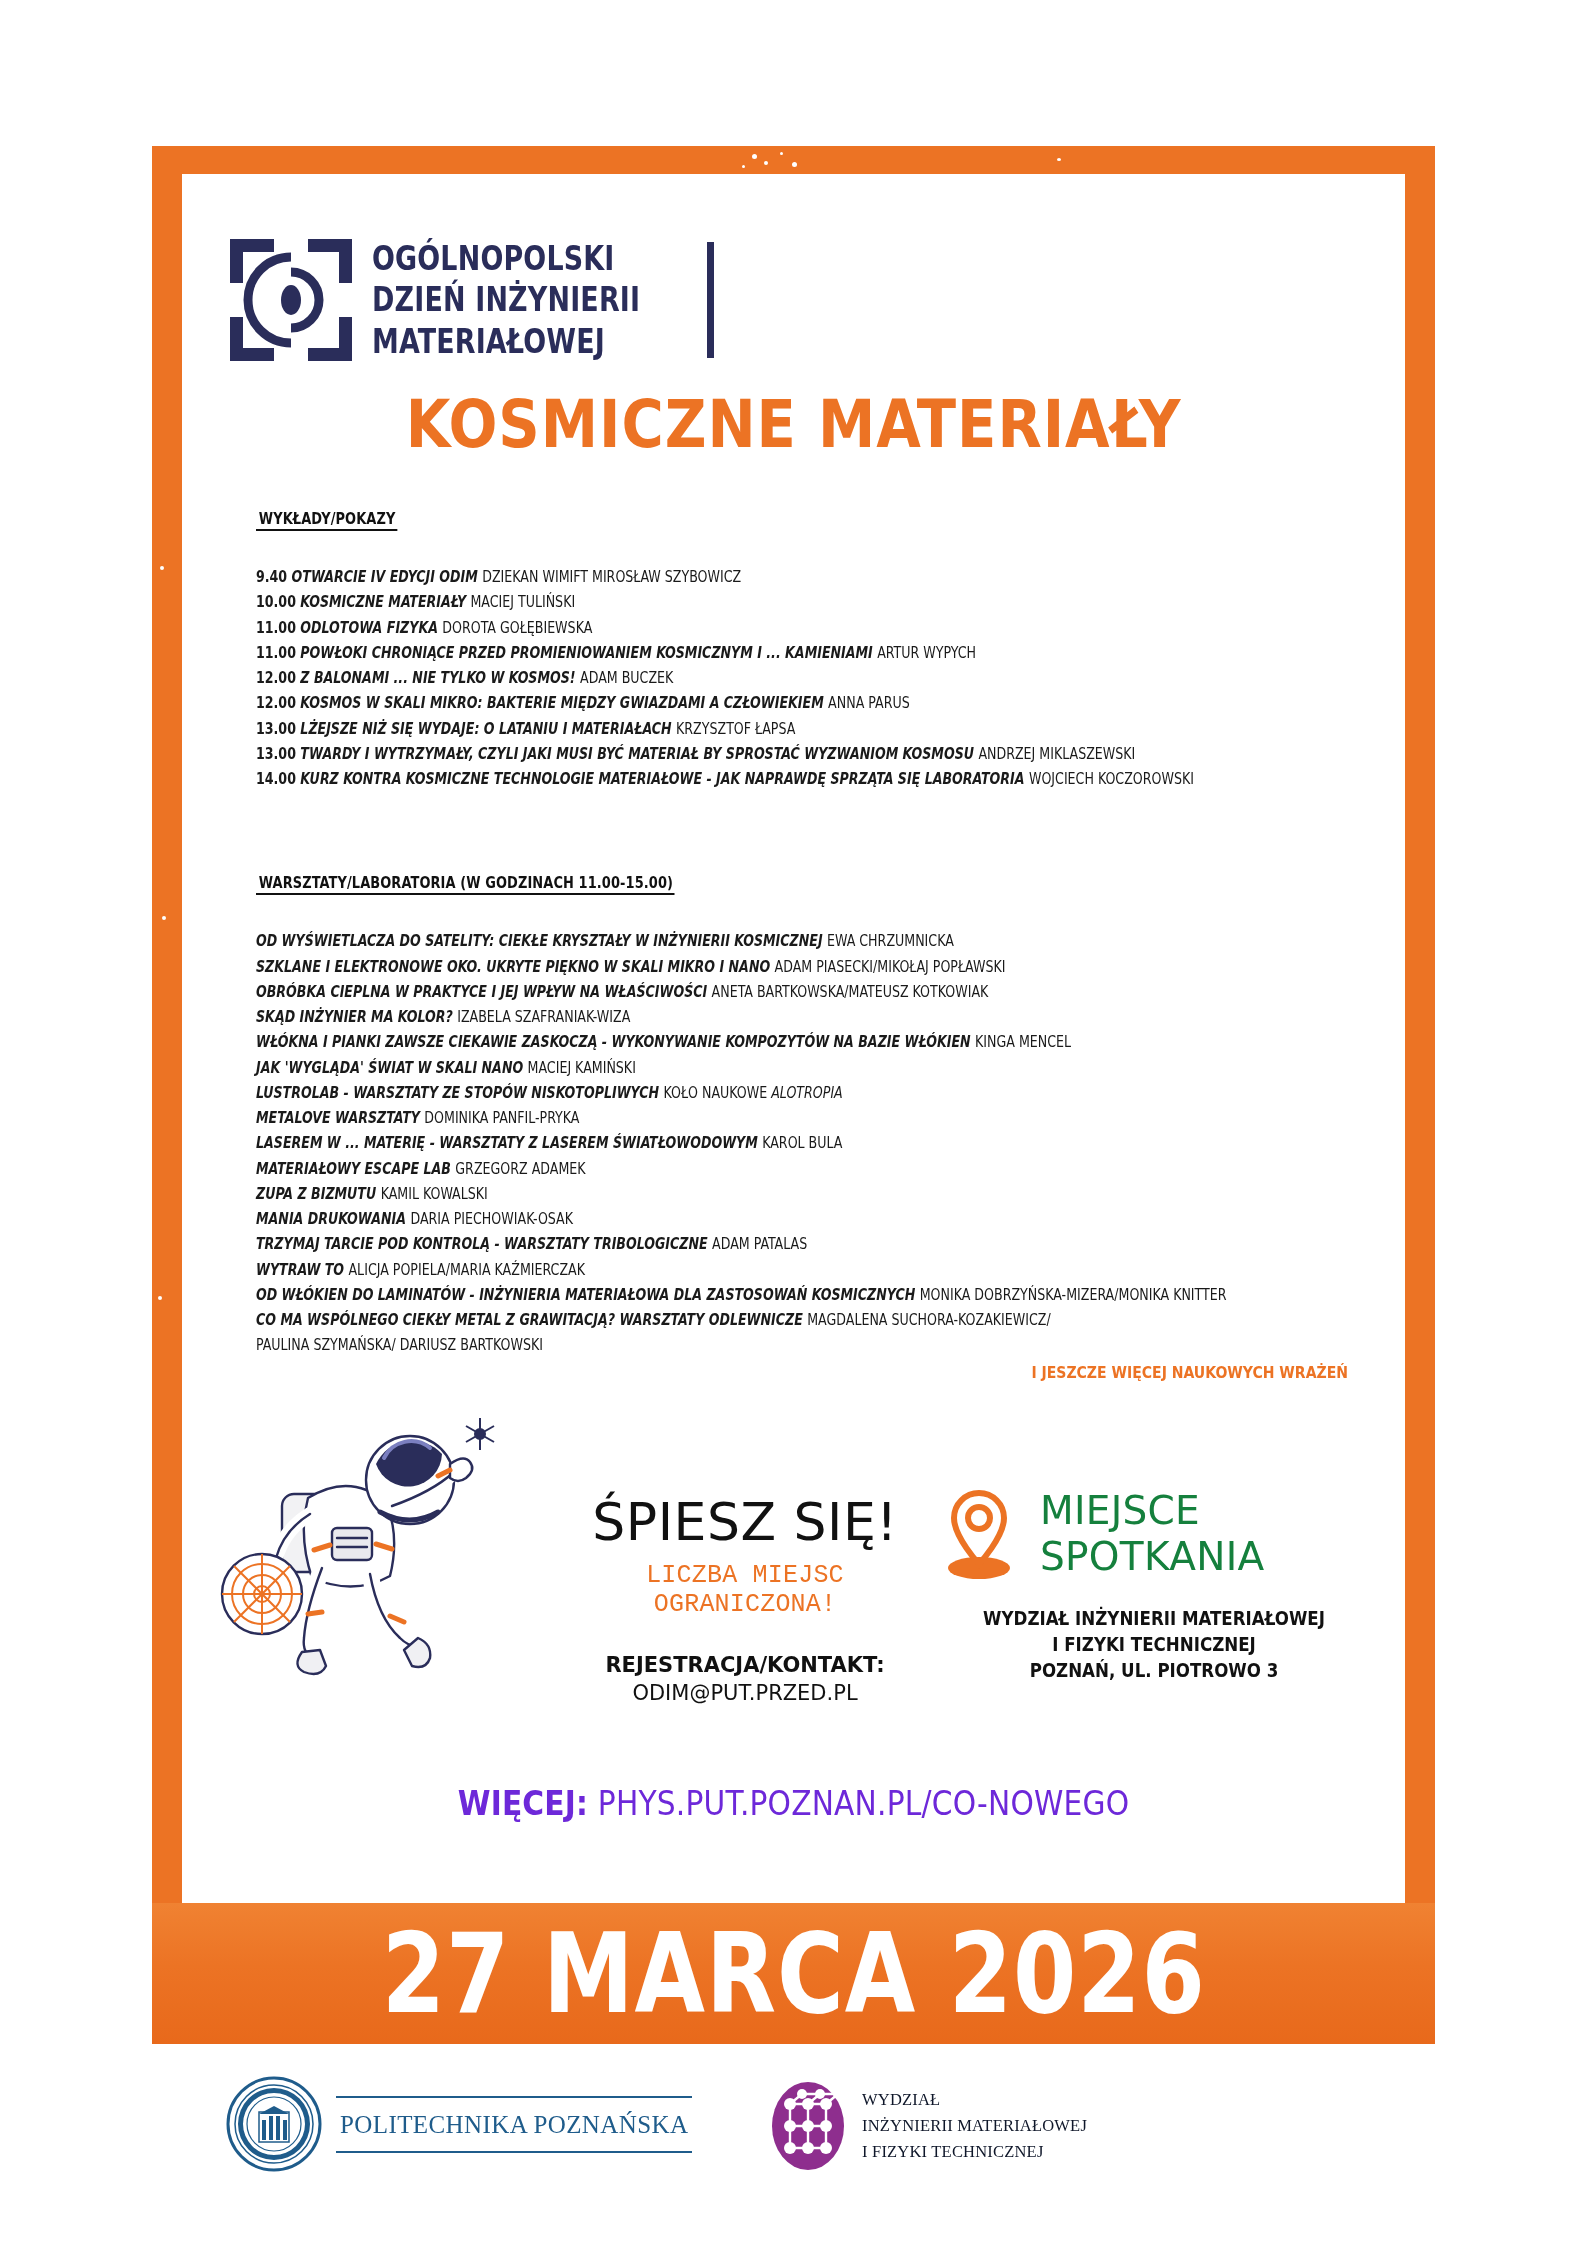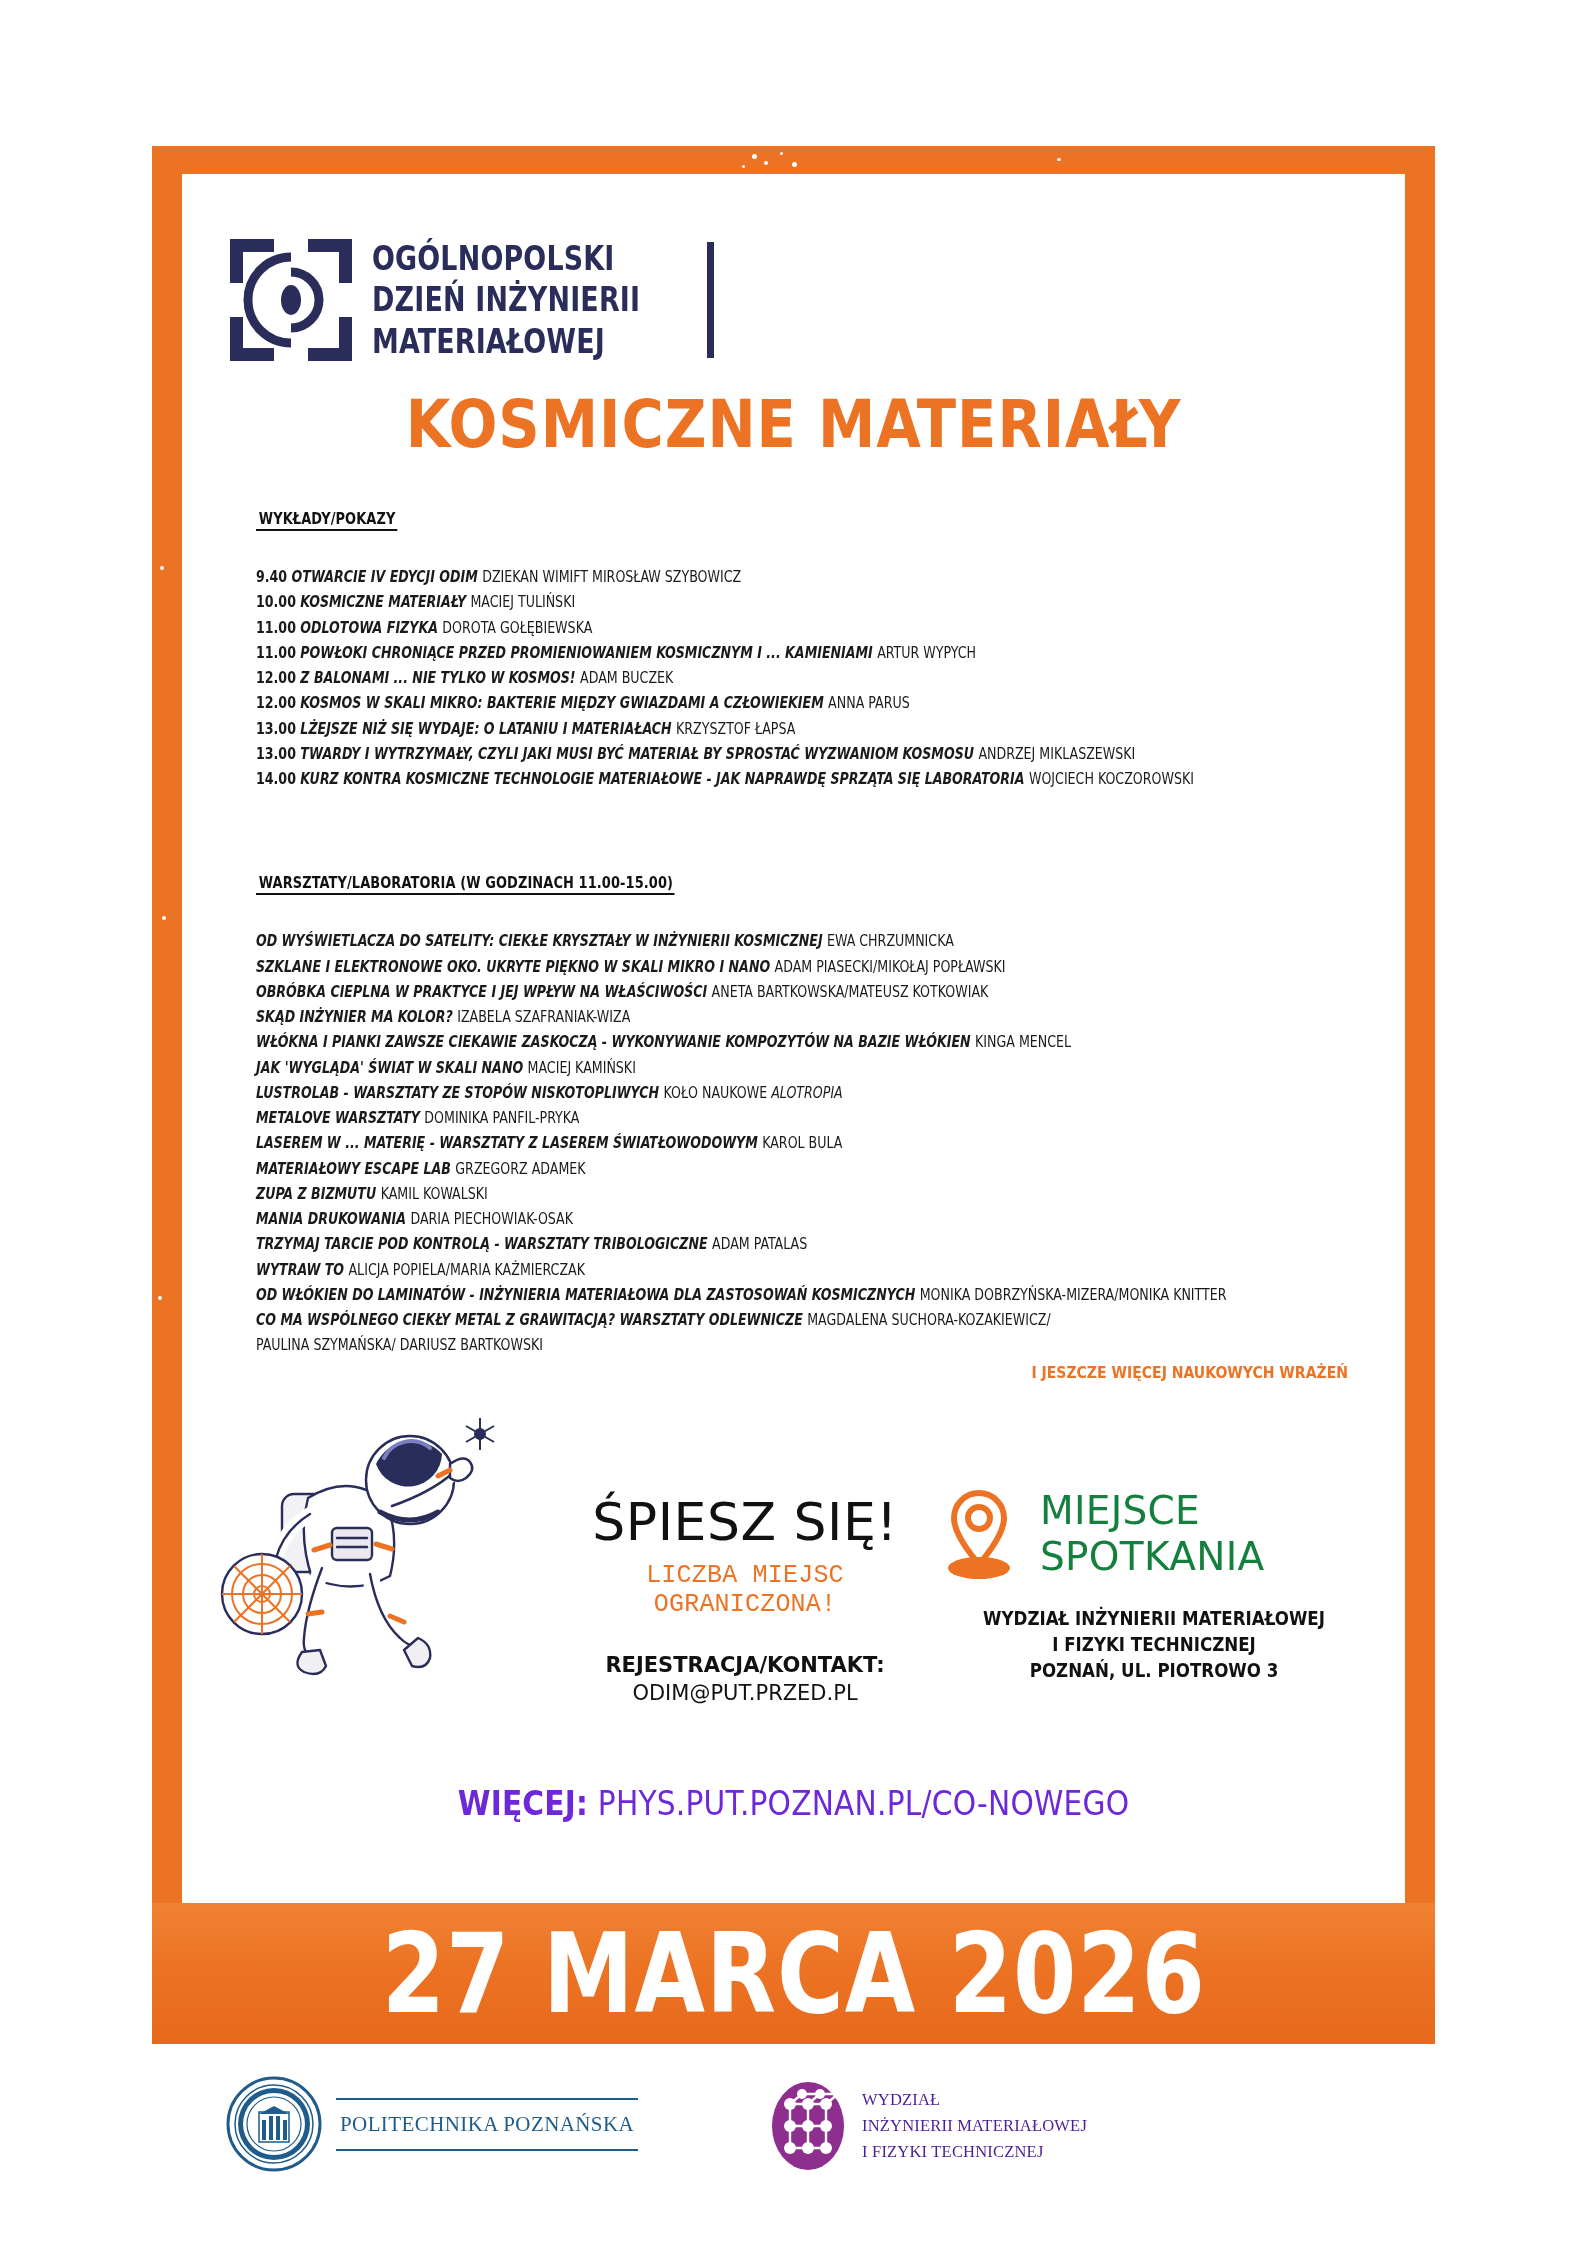--- a/index.html
+++ b/index.html
@@ -241,30 +241,30 @@
     width: 1283px; height: 130px;
   }
   .f-put  { position:absolute; left: 74px;  top: 6px; display:flex; align-items:center; }
   .f-wimi { position:absolute; left: 618px; top: 8px; display:flex; align-items:center; }
   .f-ptm  { position:absolute; left: 1048px;top: 0px; text-align:center; }
 
   .put-name {
     margin-left: 14px;
     color: #1F5C8B;
     font-family: "Liberation Serif", serif;
-    font-size: 21px;
+    font-size: 25px;
     letter-spacing: 0.4px;
     border-top: 2.5px solid #1F5C8B;
     border-bottom: 2.5px solid #1F5C8B;
     padding: 14px 4px;
     line-height: 1;
   }
   .wimi-words {
     margin-left: 16px;
-    color: #4c1d95;
+    color: #0f172a;
     font-family: "Liberation Serif", serif;
     font-size: 16.5px;
     line-height: 1.58;
     letter-spacing: 0.2px;
   }
   .ptm-sub {
     color: #222;
     font-family: "Liberation Serif", serif;
     font-size: 10px;
     line-height: 1.3;

